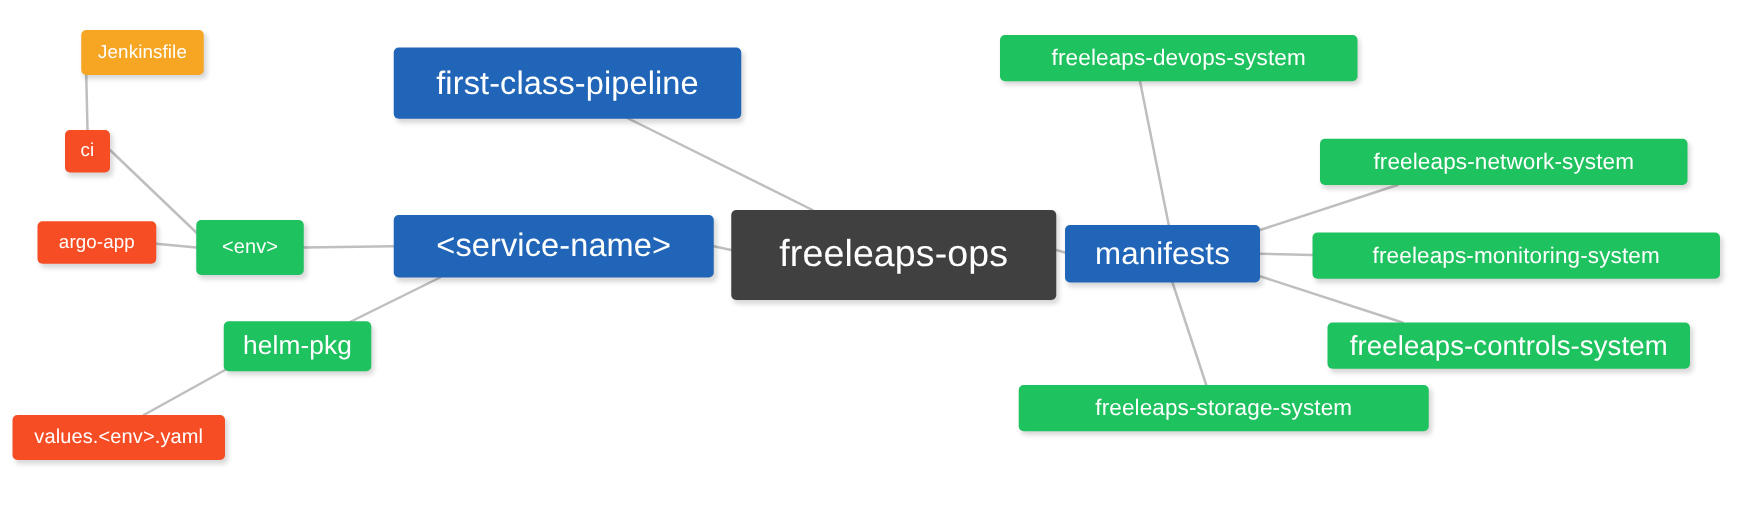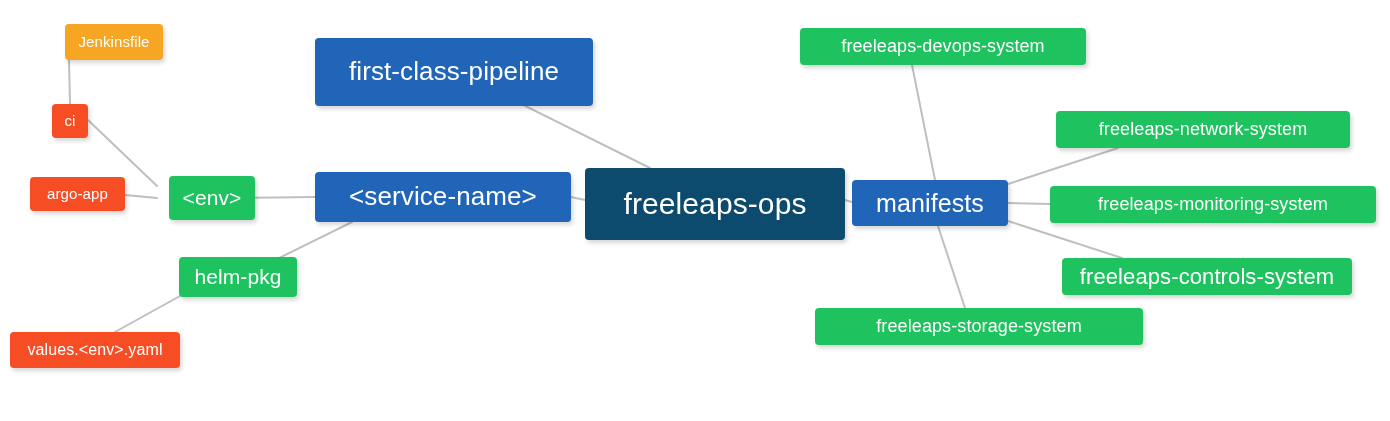--- a/index.html
+++ b/index.html
@@ -34,21 +34,21 @@
     box-sizing: border-box;
     border-radius: 4px;
     color: #ffffff;
     white-space: nowrap;
     line-height: 1.05;
     letter-spacing: 0.1px;
     box-shadow: 2px 3px 4px rgba(0,0,0,0.16);
     padding: 0 10px;
     font-weight: 400;
   }
-  .n-root   { background: #0c4a6e; }
+  .n-root   { background: #404040; }
   .n-blue   { background: #2065b8; }
   .n-green  { background: #1ec25e; }
   .n-orange { background: #f7a623; }
   .n-red    { background: #f74d25; }
 </style>
 </head>
 <body>
 
 <div id="canvas">
   <svg id="edges" viewBox="0 0 1390 421" xmlns="http://www.w3.org/2000/svg">
@@ -70,30 +70,30 @@
   <div id="node-layer">
       <div class="node n-orange" style="left: 20px; top: 24px; width: 98px; height: 36px; font-size: 15px; margin-left: 45px;">
         <span>Jenkinsfile</span>
       </div>
       <div class="node n-red" style="left: 52px; top: 104px; width: 36px; height: 34px; font-size: 15px;">
         <span>ci</span>
       </div>
       <div class="node n-red" style="left: 30px; top: 177px; width: 95px; height: 34px; font-size: 15px;">
         <span>argo-app</span>
       </div>
-      <div class="node n-green" style="left: 157px; top: 176px; width: 86px; height: 44px; font-size: 21px; margin-left: 12px;">
+      <div class="node n-green" style="left: 157px; top: 176px; width: 86px; height: 44px; font-size: 16px;">
         <span>&lt;env&gt;</span>
       </div>
       <div class="node n-green" style="left: 147px; top: 257px; width: 118px; height: 40px; font-size: 21px; margin-left: 32px;">
         <span>helm-pkg</span>
       </div>
       <div class="node n-red" style="left: 10px; top: 332px; width: 170px; height: 36px; font-size: 16px;">
         <span>values.&lt;env&gt;.yaml</span>
       </div>
-      <div class="node n-blue" style="left: 315px; top: 38px; width: 278px; height: 68px; font-size: 26px;">
+      <div class="node n-blue" style="left: 315px; top: 38px; width: 278px; height: 57px; font-size: 26px;">
         <span>first-class-pipeline</span>
       </div>
       <div class="node n-blue" style="left: 315px; top: 172px; width: 256px; height: 50px; font-size: 26px;">
         <span>&lt;service-name&gt;</span>
       </div>
       <div class="node n-root" style="left: 585px; top: 168px; width: 260px; height: 72px; font-size: 30px;">
         <span>freeleaps-ops</span>
       </div>
       <div class="node n-blue" style="left: 852px; top: 180px; width: 156px; height: 46px; font-size: 25px;">
         <span>manifests</span>

